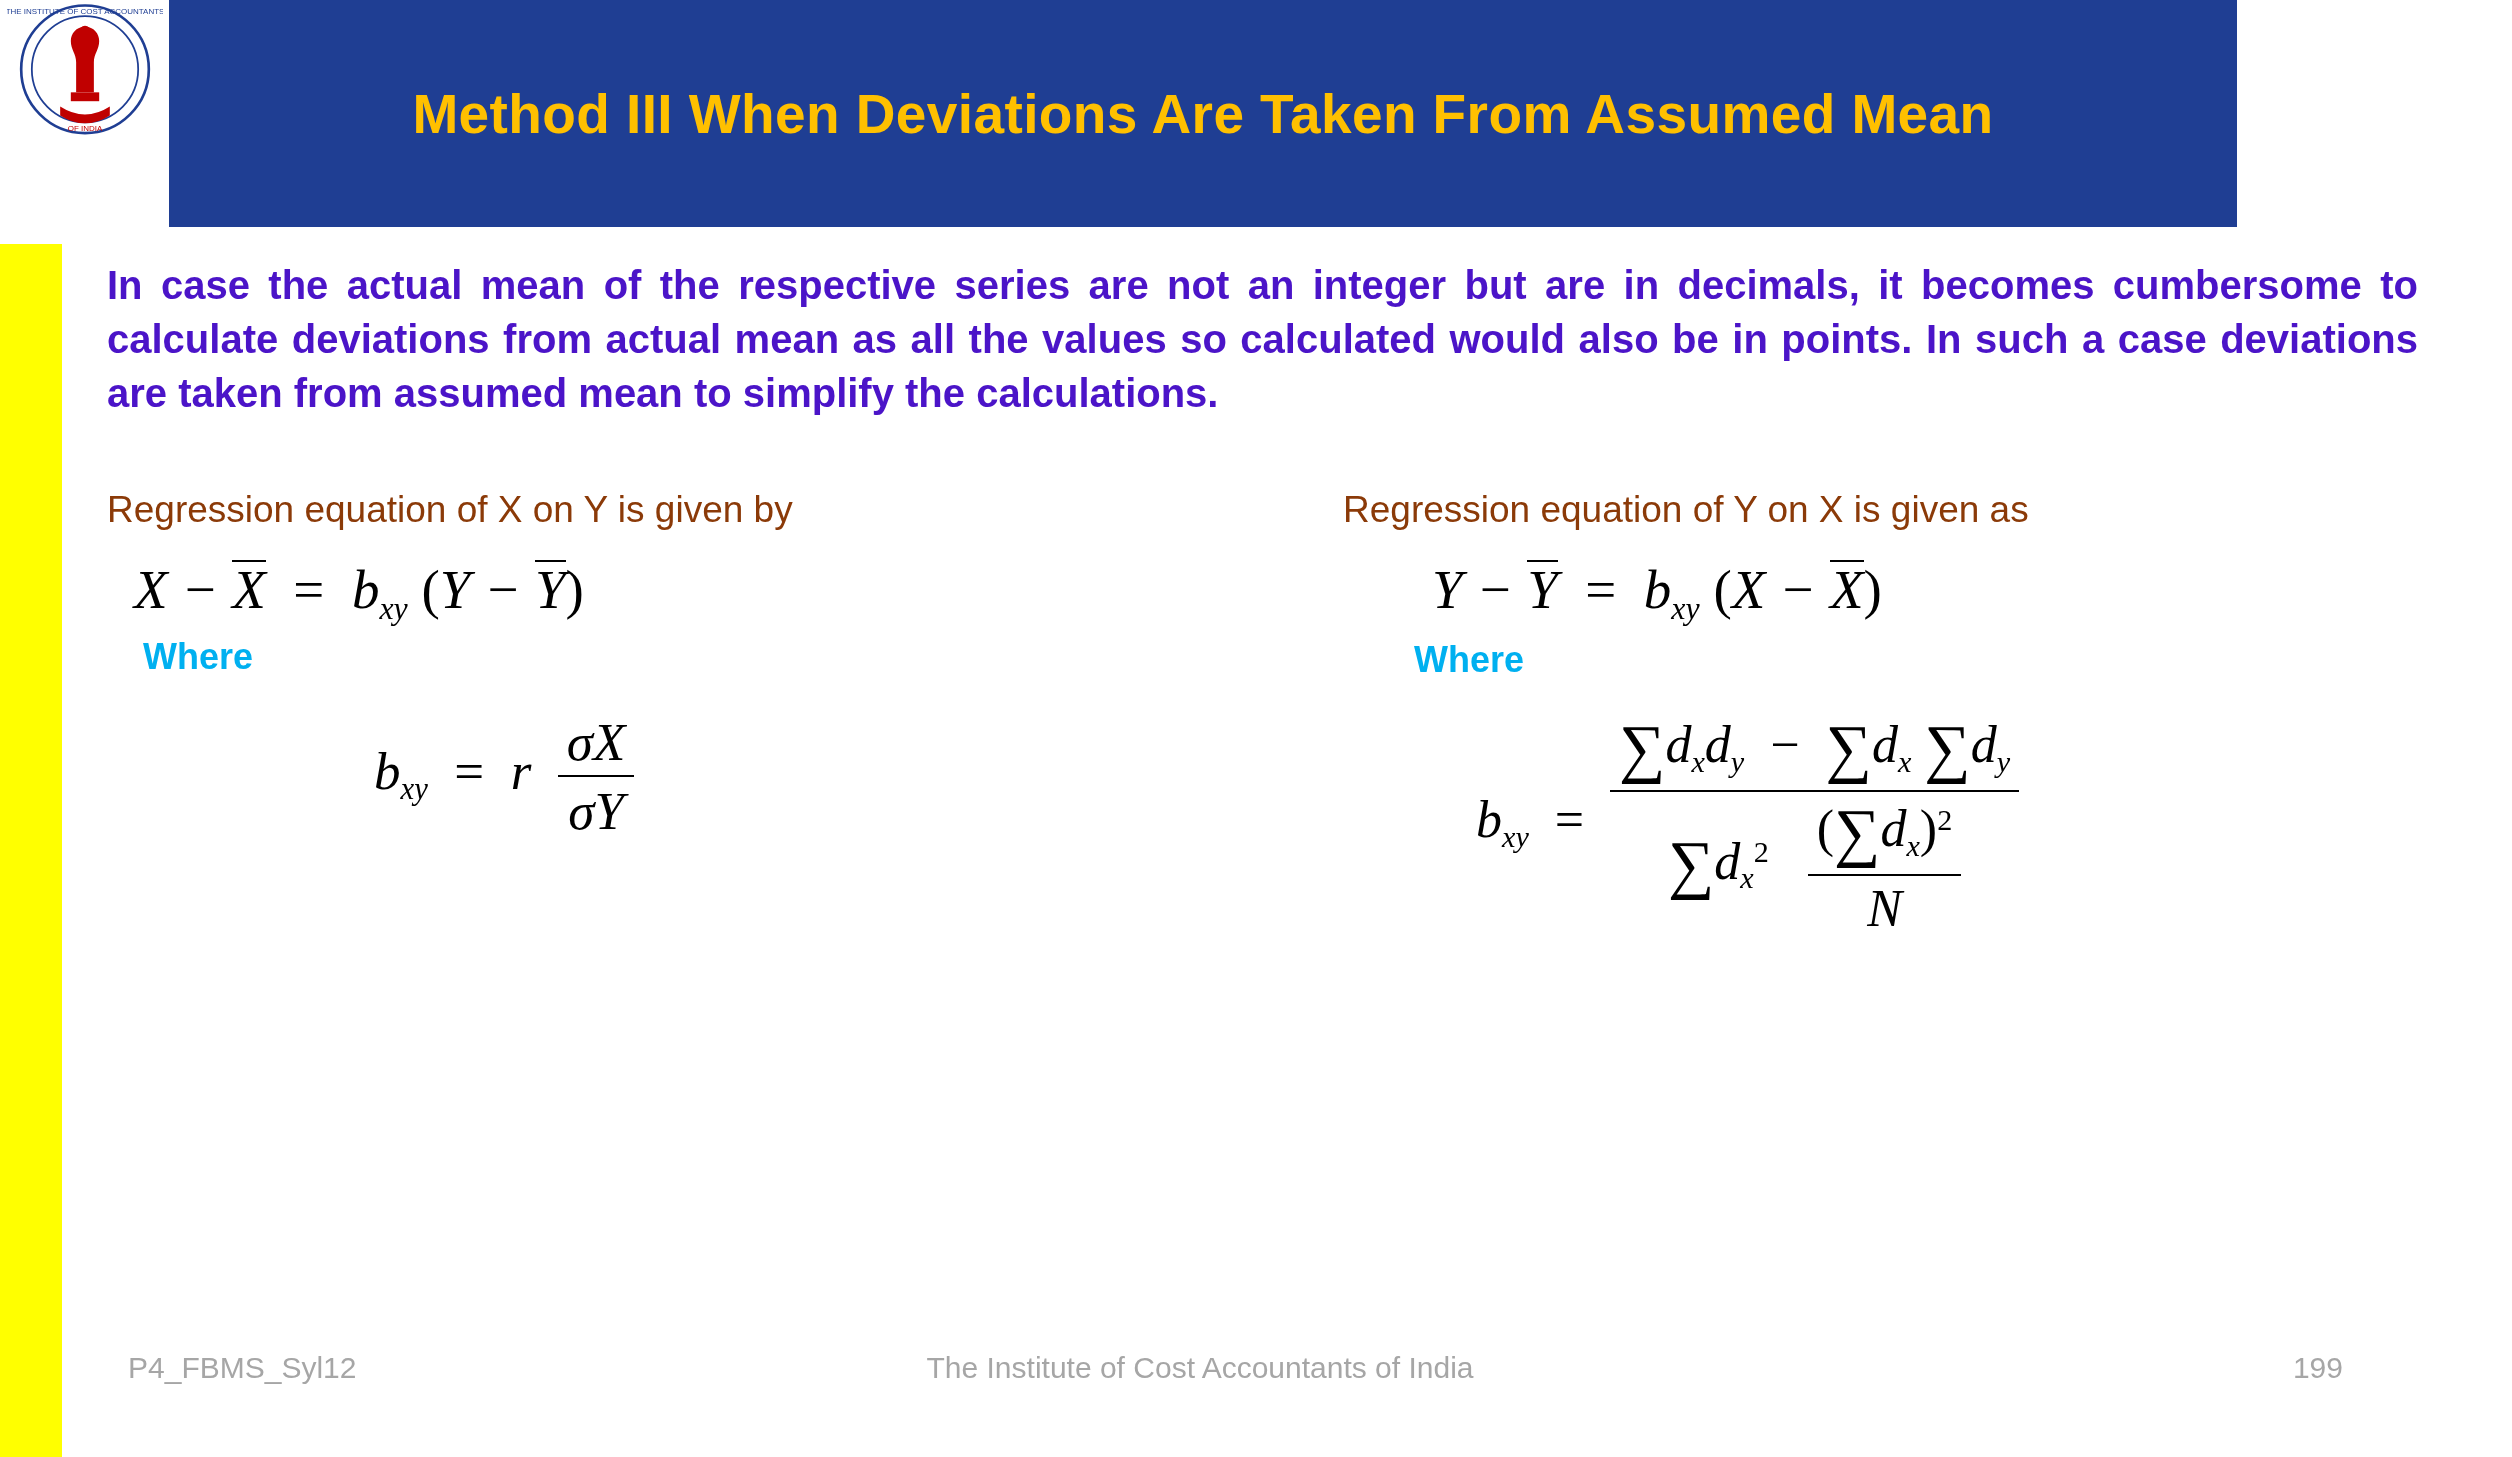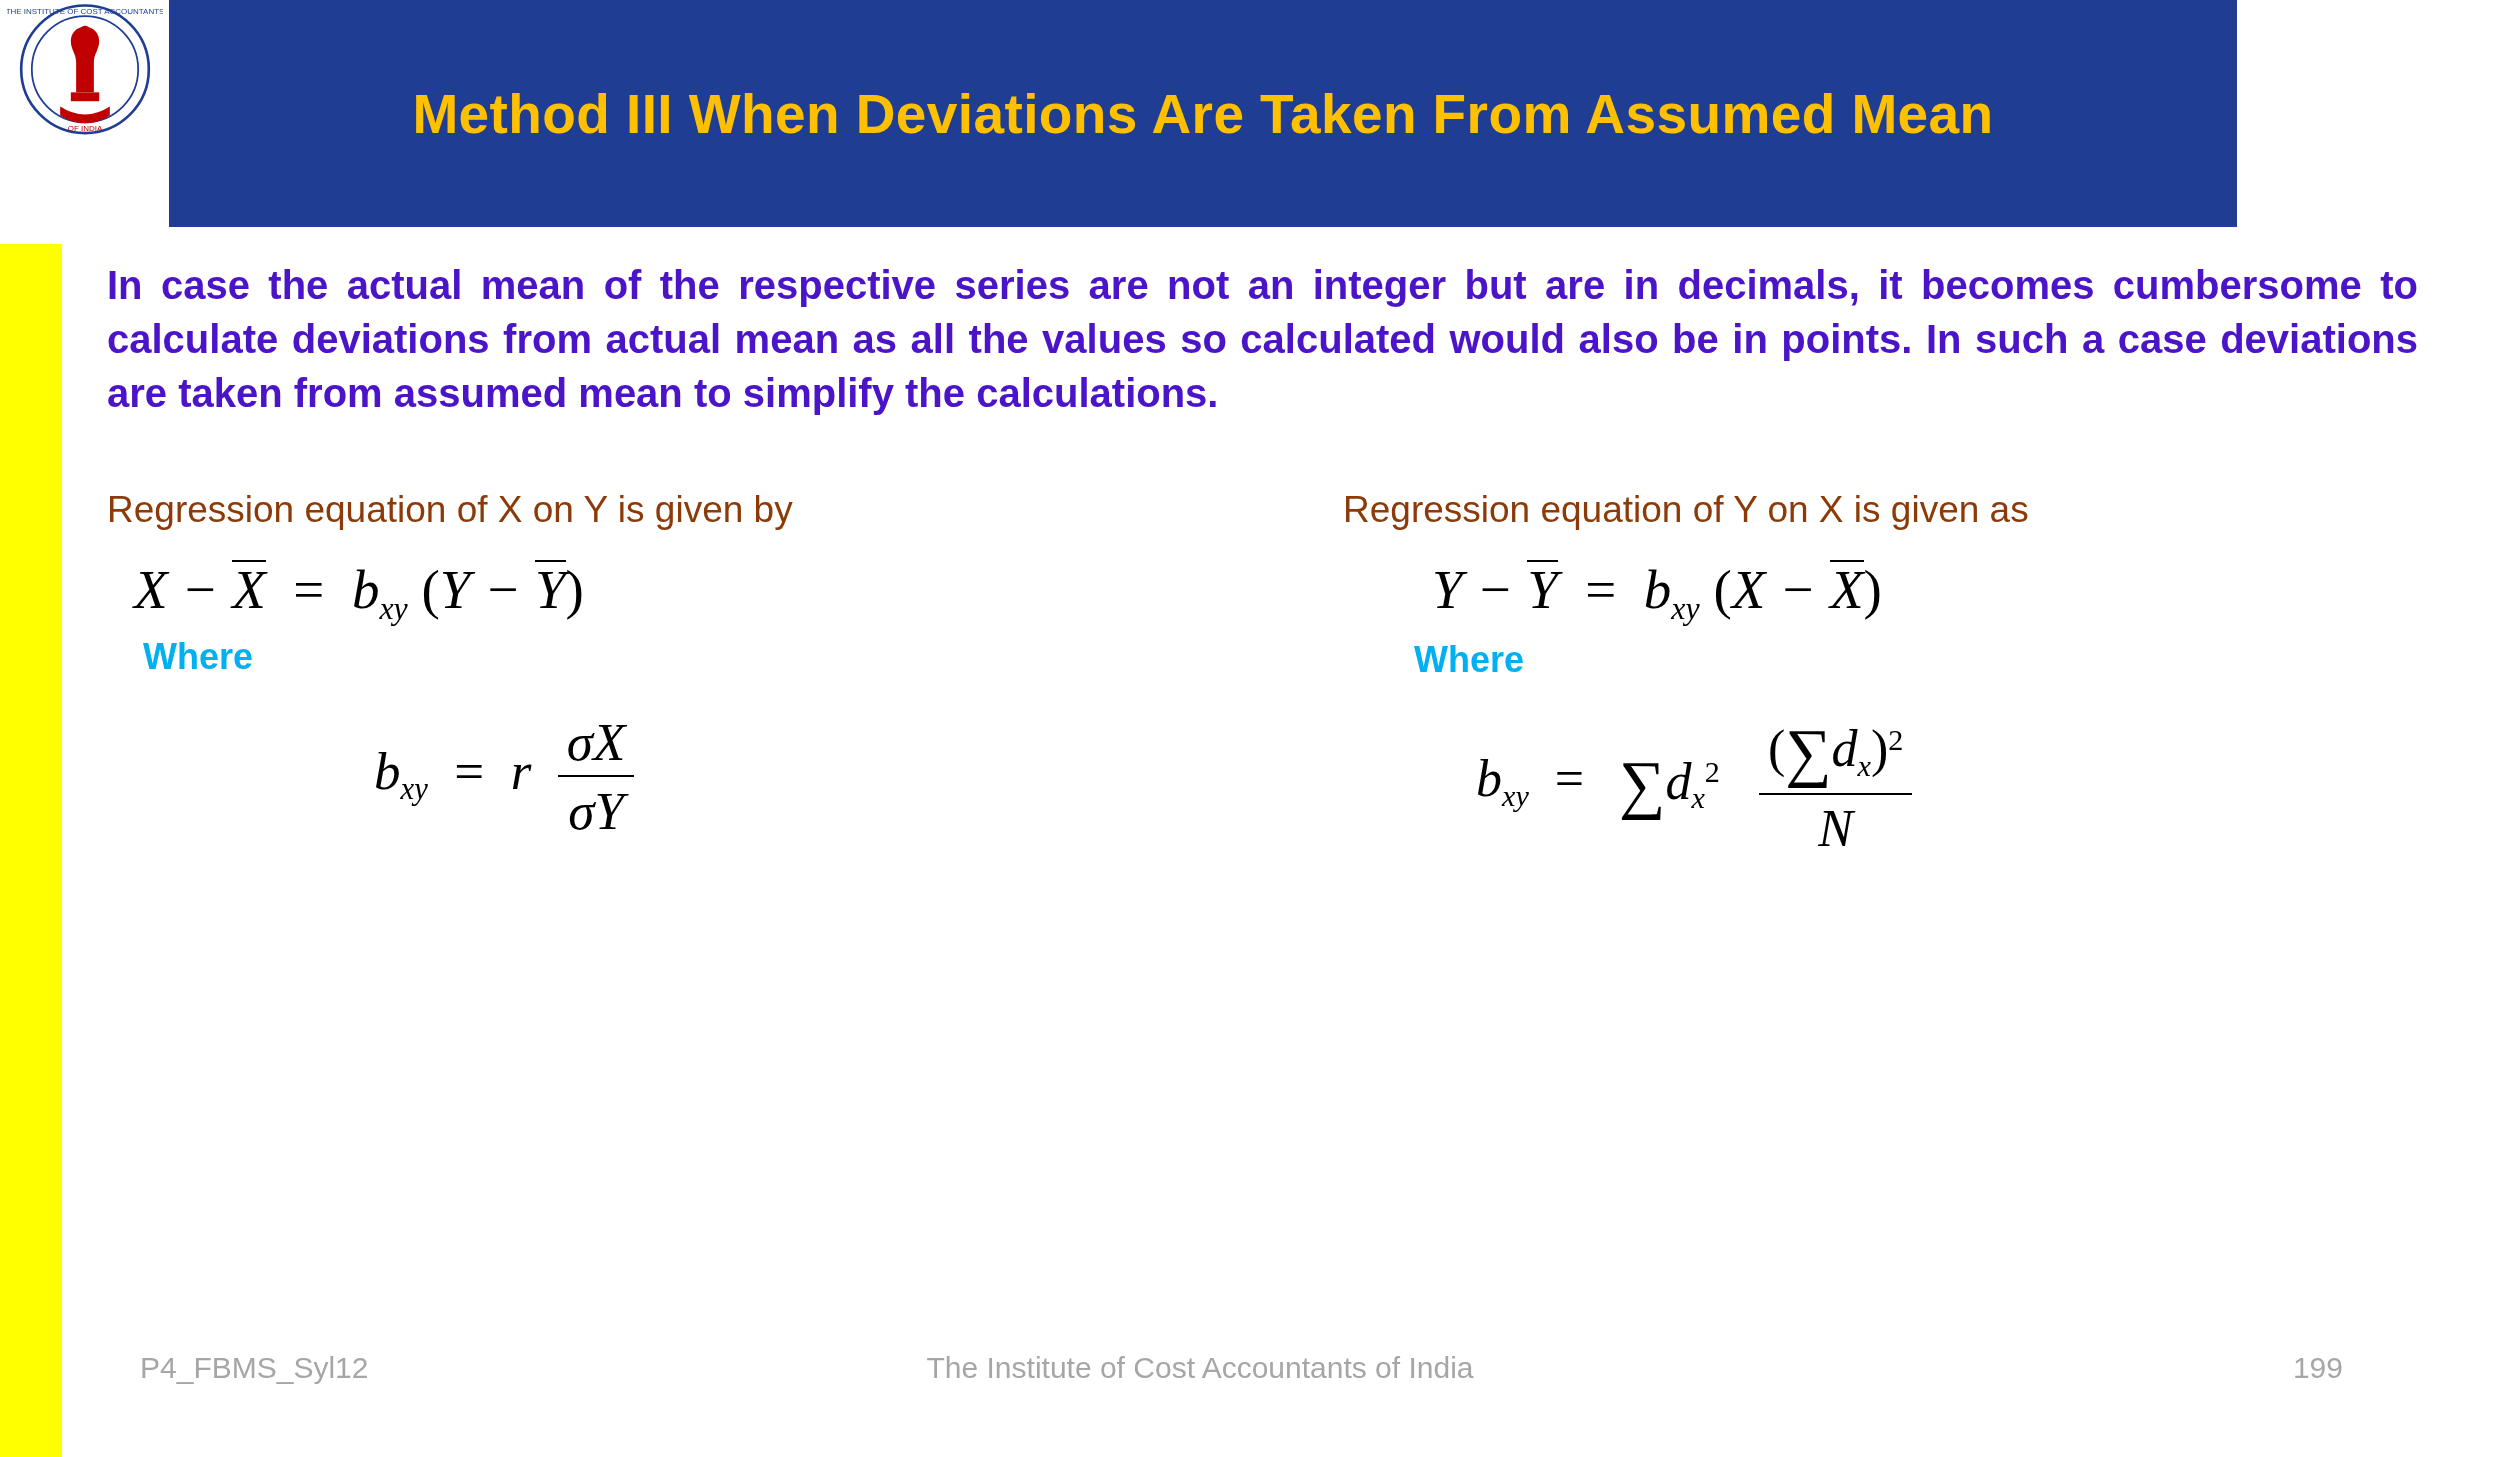--- a/index.html
+++ b/index.html
@@ -172,21 +172,21 @@
   
   .footer {
     position: absolute;
     left: 0;
     top: 1351px;
     width: 2512px;
     height: 62px;
     color: #A6A6A6;
     font-size: 30px;
   }
-  .footer-left   { position: absolute; left: 140px;  top: 0; }
+  .footer-left   { position: absolute; left: 128px;  top: 0; }
   .footer-center { position: absolute; left: 0; top: 0; width: 2348px; text-align: center; margin-left: 26px; }
   .footer-right  { position: absolute; right: 169px; top: 0; }
 </style>
 </head>
 <body>
 
 <div class="header-bar">
   <div class="header-title">Method III When Deviations Are Taken From Assumed Mean</div>
 </div>
 
@@ -243,20 +243,26 @@
         <span class="math">b</span><span class="sub">xy</span>
         <span class="roman">(</span><span class="math">X</span> − <span class="ovl math">X</span><span class="roman">)</span>
       </div>
 
       <div class="where-label where-right">Where</div>
 
       <div class="math eq-bxy-right">
         <span class="math">b</span><span class="sub">xy</span>
         <span class="roman">&nbsp;=&nbsp;</span>
         <span class="frac">
+          <span class="num">
+            <span class="sigma-big">∑</span><span class="math">d</span><span class="sub">x</span><span class="math">d</span><span class="sub">y</span>
+            <span class="roman">&nbsp;−&nbsp;</span>
+            <span class="sigma-big">∑</span><span class="math">d</span><span class="sub">x</span>
+            <span class="sigma-big">∑</span><span class="math">d</span><span class="sub">y</span>
+          </span>
           <span class="den">
             <span class="sigma-big">∑</span><span class="math">d</span><span class="sub">x</span><span class="sup" style="font-style:normal;">2</span>
             &nbsp;
             <span class="frac">
               <span class="num"><span class="roman">(</span><span class="sigma-big">∑</span><span class="math">d</span><span class="sub">x</span><span class="roman">)</span><span class="sup" style="font-style:normal;">2</span></span>
               <span class="den"><span class="math">N</span></span>
             </span>
           </span>
         </span>
       </div>

